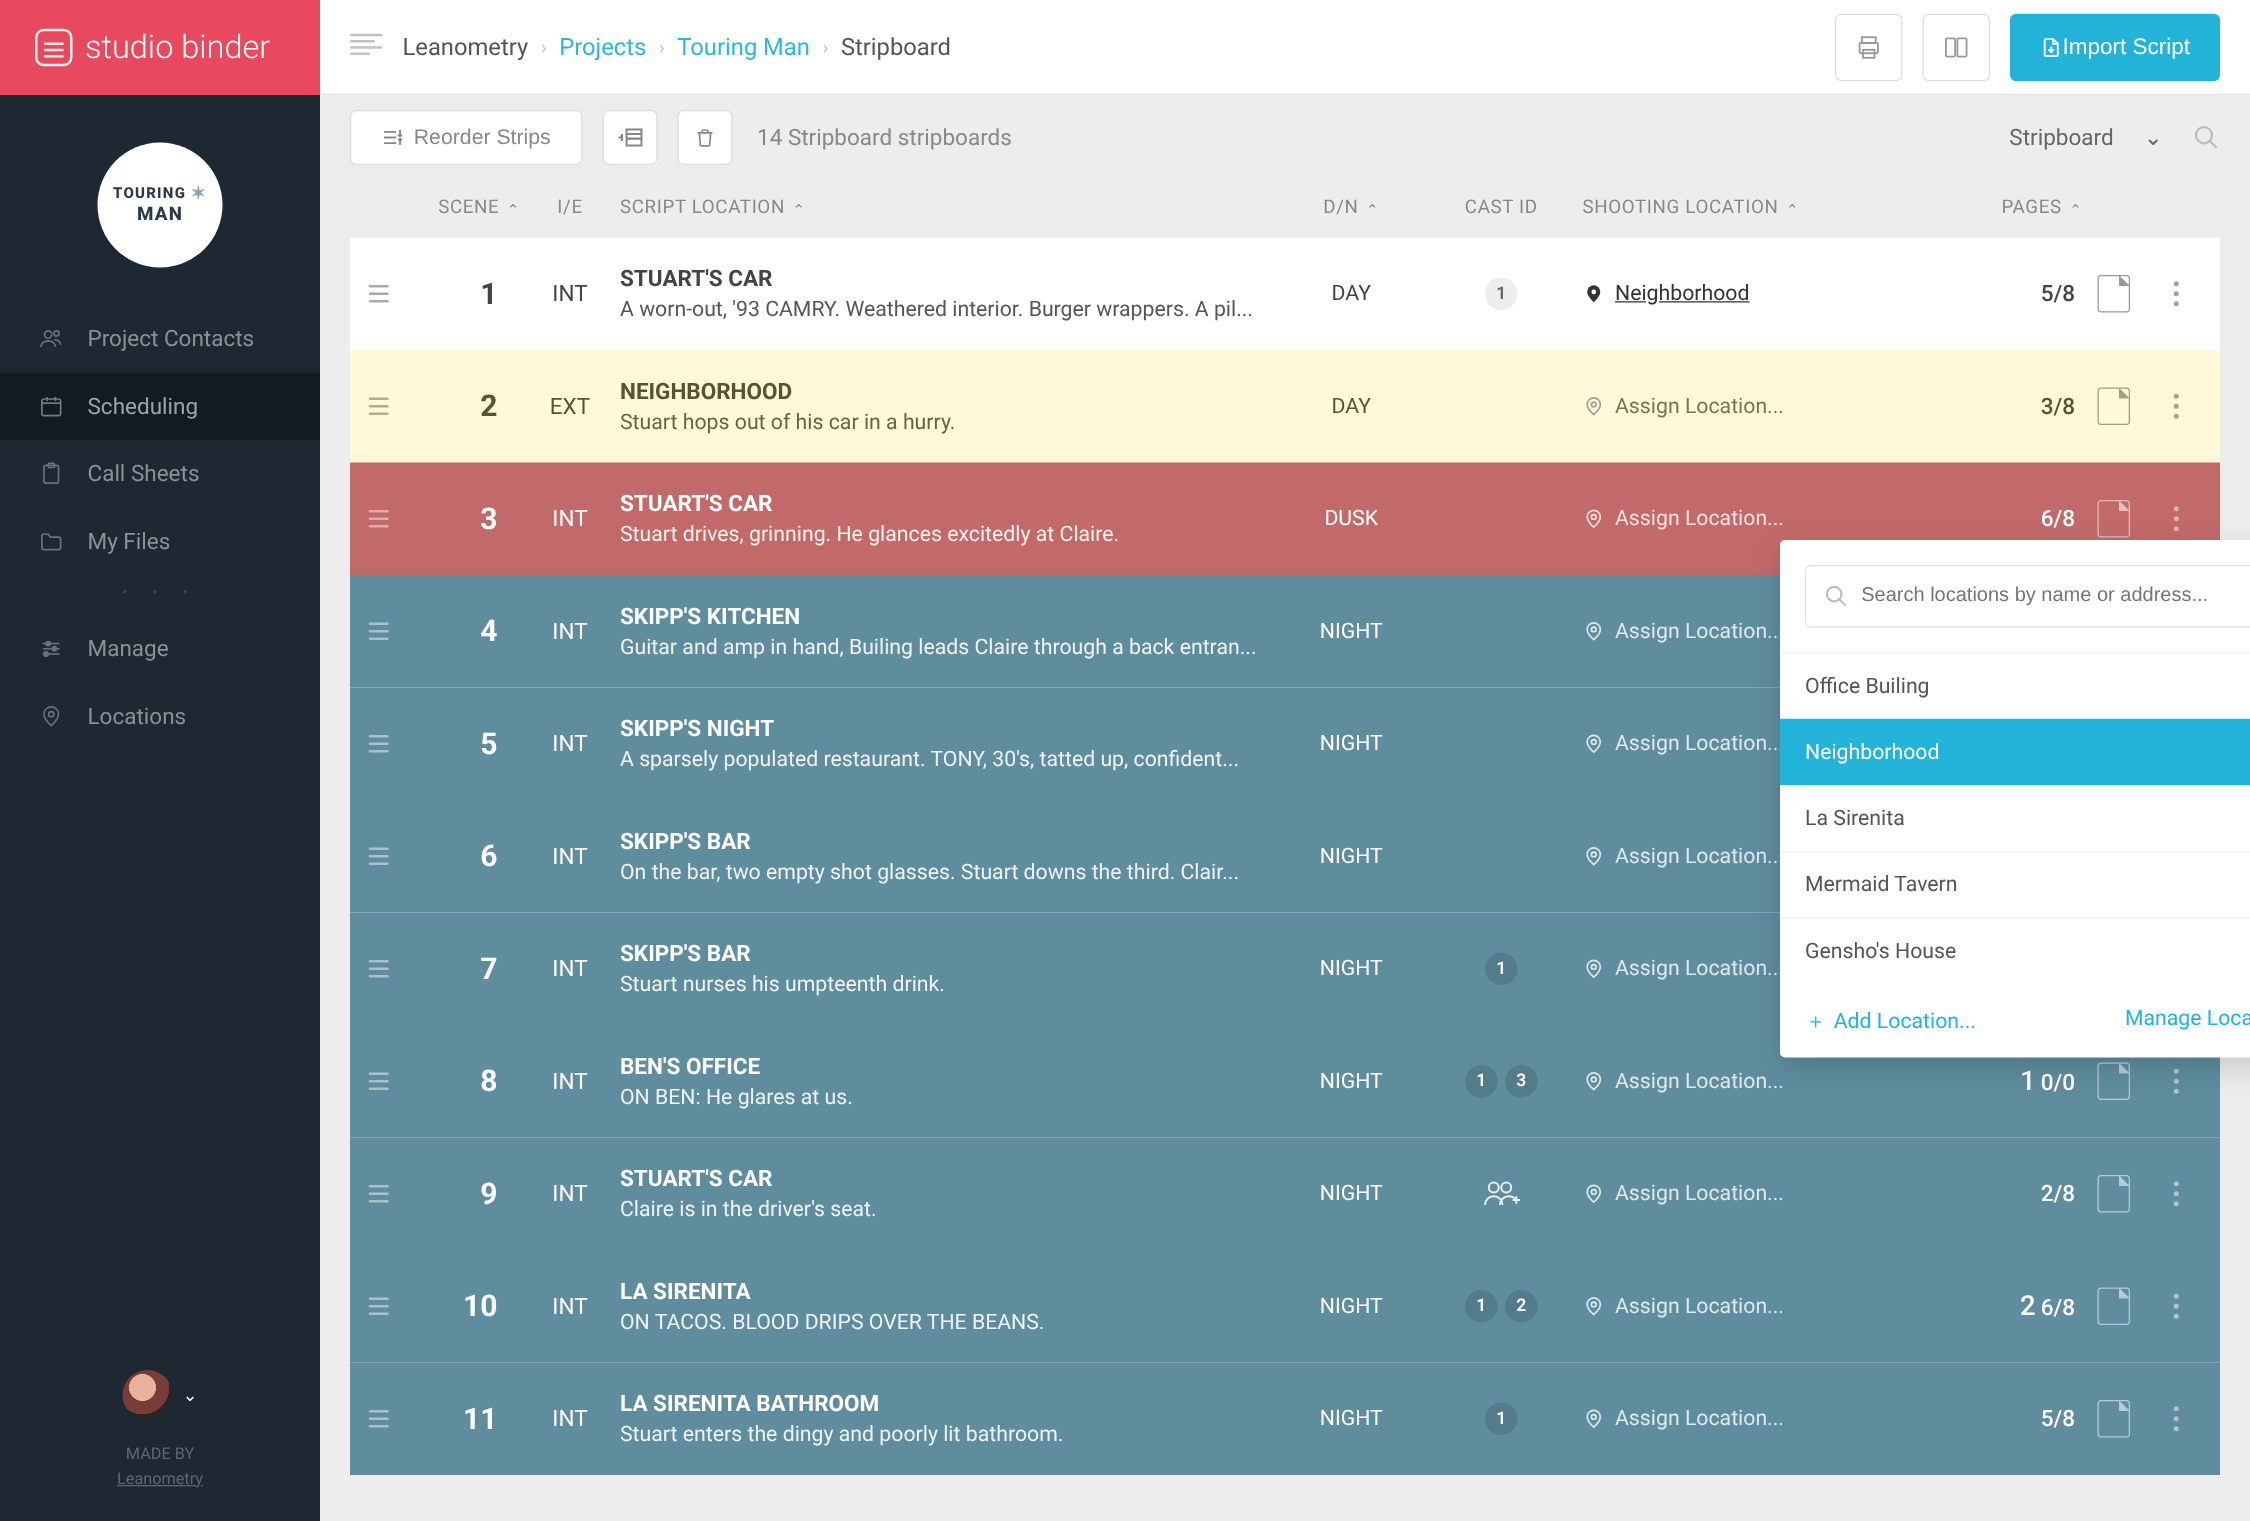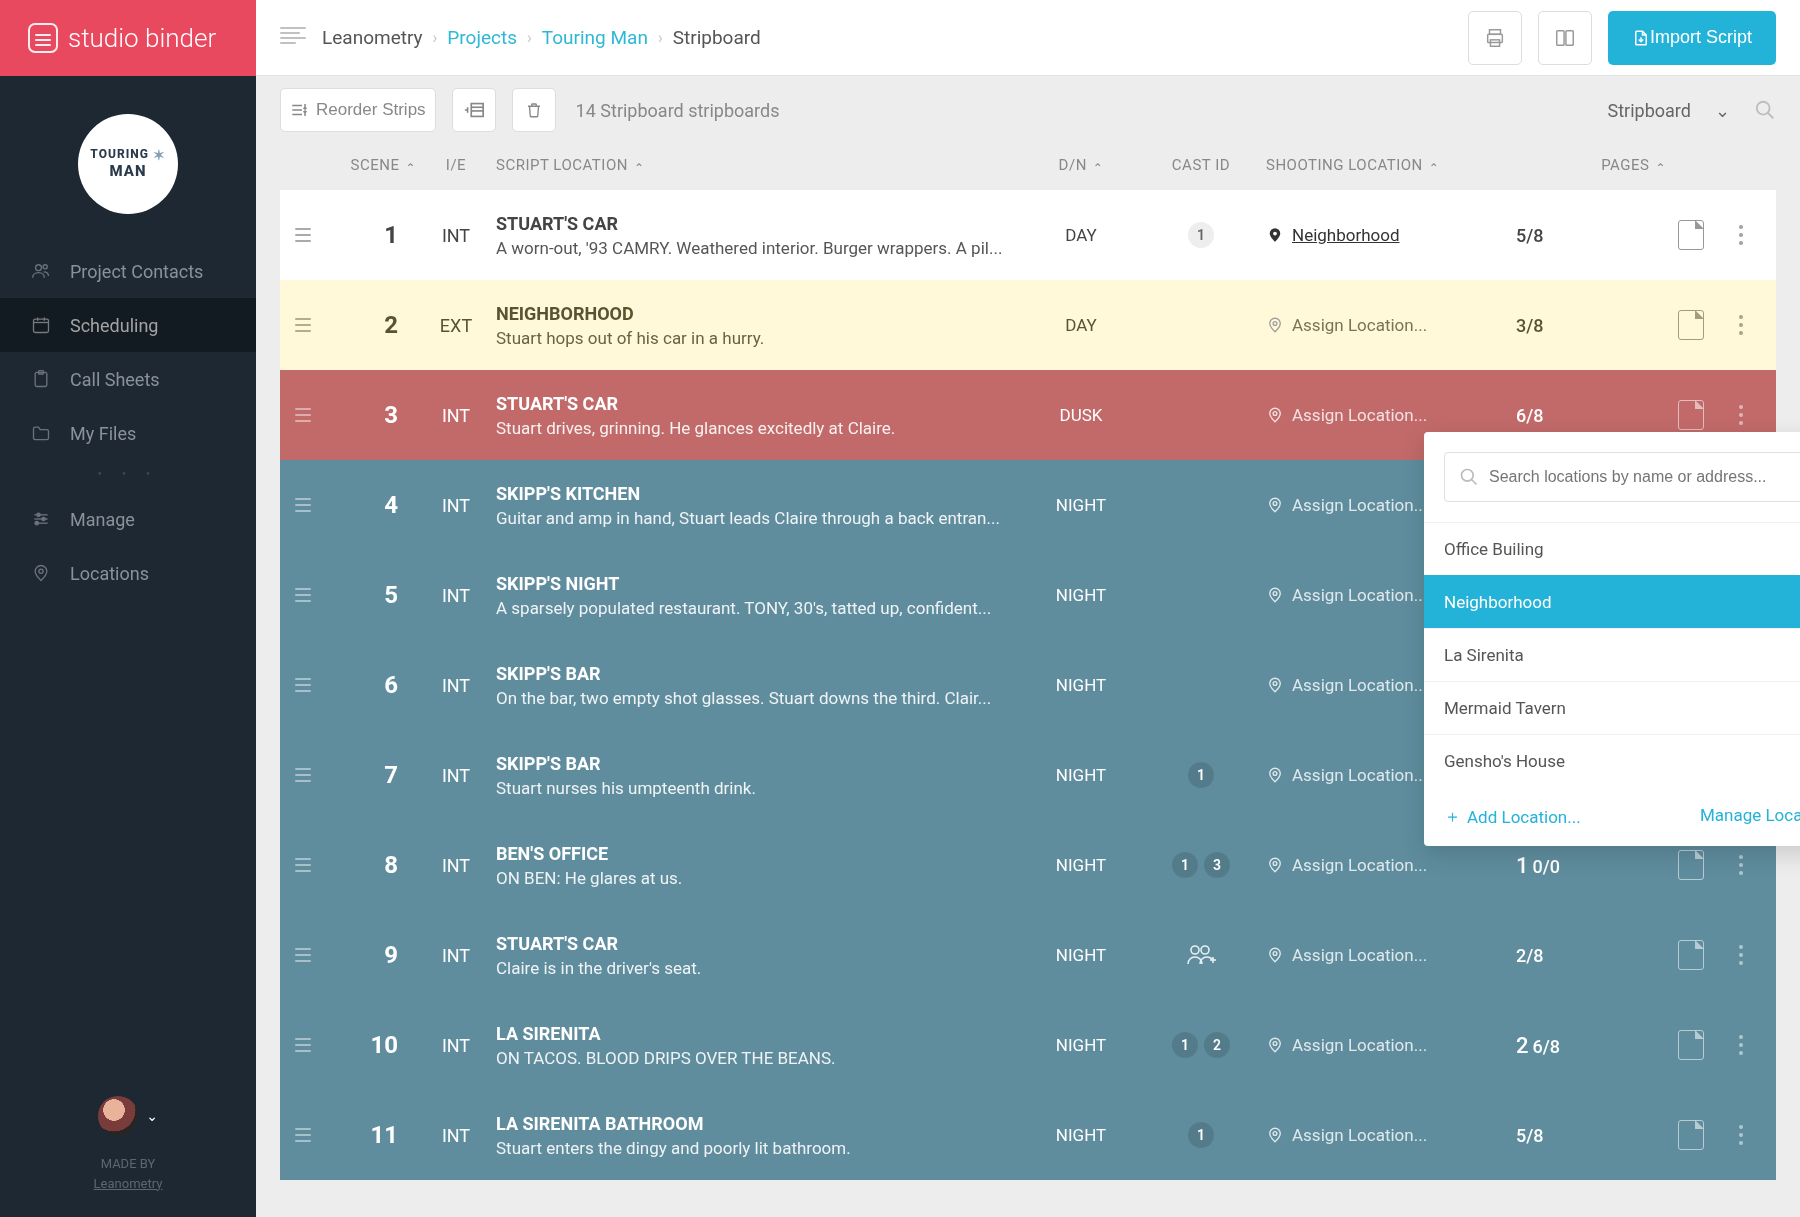--- a/index.html
+++ b/index.html
@@ -34,21 +34,21 @@
   .breadcrumb .link { color: #2fb8d6; }
   .breadcrumb-icon { width: 26px; height: 22px; display: inline-flex; flex-direction: column; gap: 3px; opacity: .6; }
   .breadcrumb-icon span { height: 2px; background: #999; border-radius: 1px; }
   .breadcrumb-icon span:nth-child(1){width:100%} .breadcrumb-icon span:nth-child(2){width:75%} .breadcrumb-icon span:nth-child(3){width:100%} .breadcrumb-icon span:nth-child(4){width:60%}
   .topbar-spacer { flex: 1; }
   .icon-btn { width: 54px; height: 54px; border: 1px solid #ddd; border-radius: 5px; background: #fff; display: inline-flex; align-items: center; justify-content: center; color: #999; }
   .import-btn { height: 54px; padding: 0 24px; background: #23b3d8; color: #fff; border-radius: 5px; display: inline-flex; align-items: center; font-size: 18px; border: none; }
 
   
   .toolbar { height: 68px; display: flex; align-items: center; padding: 0 24px; gap: 16px; background: #ededed;}
-  .btn-outline { height: 44px; border: 1px solid #ddd; background: #fff; border-radius: 5px; padding: 0 9px; display: inline-flex; align-items: center; gap: 8px; color: #888; font-size: 17px; }
+  .btn-outline { height: 44px; border: 1px solid #ddd; background: #fff; border-radius: 5px; padding: 0 24px; display: inline-flex; align-items: center; gap: 8px; color: #888; font-size: 17px; }
   .btn-square { width: 44px; padding: 0; justify-content: center; }
   .summary-text { color: #888; font-size: 18px; margin-left: 4px; }
   .toolbar-spacer { flex: 1; }
   .view-select { color: #666; font-size: 18px; display: inline-flex; align-items: center; gap: 24px; padding-right:8px;}
   .search-toolbar-icon { color: #bdbdbd; font-size: 22px; }
 
   
   .table-wrap { flex: 1; overflow: hidden; padding: 0 24px 24px; }
   .table-head { display: grid; grid-template-columns: 46px 90px 80px 530px 110px 130px 250px 150px 50px 50px; align-items: center; padding: 12px 0 16px; color: #888; font-size: 15px; letter-spacing: .5px; }
   .th { display: flex; align-items: center; gap: 6px; }
@@ -69,21 +69,21 @@
   .loc-cell .desc { font-size: 17px; opacity: .9; white-space: nowrap; overflow: hidden; text-overflow: ellipsis; max-width: 510px;}
   .dn { text-align: center; font-size: 17px; }
   .cast { display: flex; gap: 6px; justify-content: center; align-items:center; }
   .cast .badge { min-width: 26px; height: 26px; border-radius: 13px; background: rgba(0,0,0,0.12); display: inline-flex; align-items: center; justify-content: center; font-size: 14px; font-weight:600;}
   .row.white .cast .badge, .row.yellow .cast .badge { background: #eee; color:#666; }
   .cast .group-icon { opacity: .85; }
   .shootloc { display: flex; align-items: center; gap: 8px; font-size: 17px; }
   .shootloc.assign { opacity: .8; }
   .shootloc .pin { width: 18px; height: 22px; }
   .shootloc-link { text-decoration: underline; color: #333; }
-  .pages { font-size: 18px; font-weight: 500; padding-right: 6px;}
+  .pages { text-align: right; font-size: 18px; font-weight: 500; padding-right: 6px;}
   .pages .whole { font-size: 22px; margin-right: 4px; }
   .note-icon { width: 26px; height: 30px; border: 1.5px solid currentColor; border-radius: 3px; opacity: .55; position: relative; margin: 0 auto; }
   .note-icon::after { content:""; position:absolute; right:-1px; top:-1px; width:9px; height:9px; background: currentColor; clip-path: polygon(0 0, 100% 100%, 0 100%);}
   .kebab { display: flex; flex-direction: column; gap: 4px; align-items: center; opacity: .5; }
   .kebab span { width: 4px; height: 4px; background: currentColor; border-radius: 50%; }
   .kebab-wrap { display:flex; justify-content:center;}
 
   
   .popover { position: absolute; left: 1168px; top: 288px; width: 436px; background: #fff; border-radius: 4px; box-shadow: 0 8px 24px rgba(0,0,0,0.15); z-index: 50; overflow: hidden; }
   .popover .search { padding: 20px; }
@@ -406,21 +406,21 @@
           <div class="row teal">
             <div class="handle">
               <span></span>
               <span></span>
               <span></span>
             </div>
             <div class="scene-no">4</div>
             <div class="ie">INT</div>
             <div class="loc-cell">
               <div class="title">SKIPP'S KITCHEN</div>
-              <div class="desc">Guitar and amp in hand, Stuart leads Claire through a back entran...</div>
+              <div class="desc">Guitar and amp in hand, Builing leads Claire through a back entran...</div>
             </div>
             <div class="dn">NIGHT</div>
             <div class="cast"></div>
             <div class="shootloc assign">
               <svg class="pin" viewBox="0 0 24 24" fill="none" stroke="#fff" stroke-width="1.8">
                 <path d="M12 21s-7-6.5-7-11a7 7 0 1 1 14 0c0 4.5-7 11-7 11z"></path>
                 <circle cx="12" cy="10" r="2.5"></circle>
               </svg>
               <span>Assign Location...</span>
             </div>

